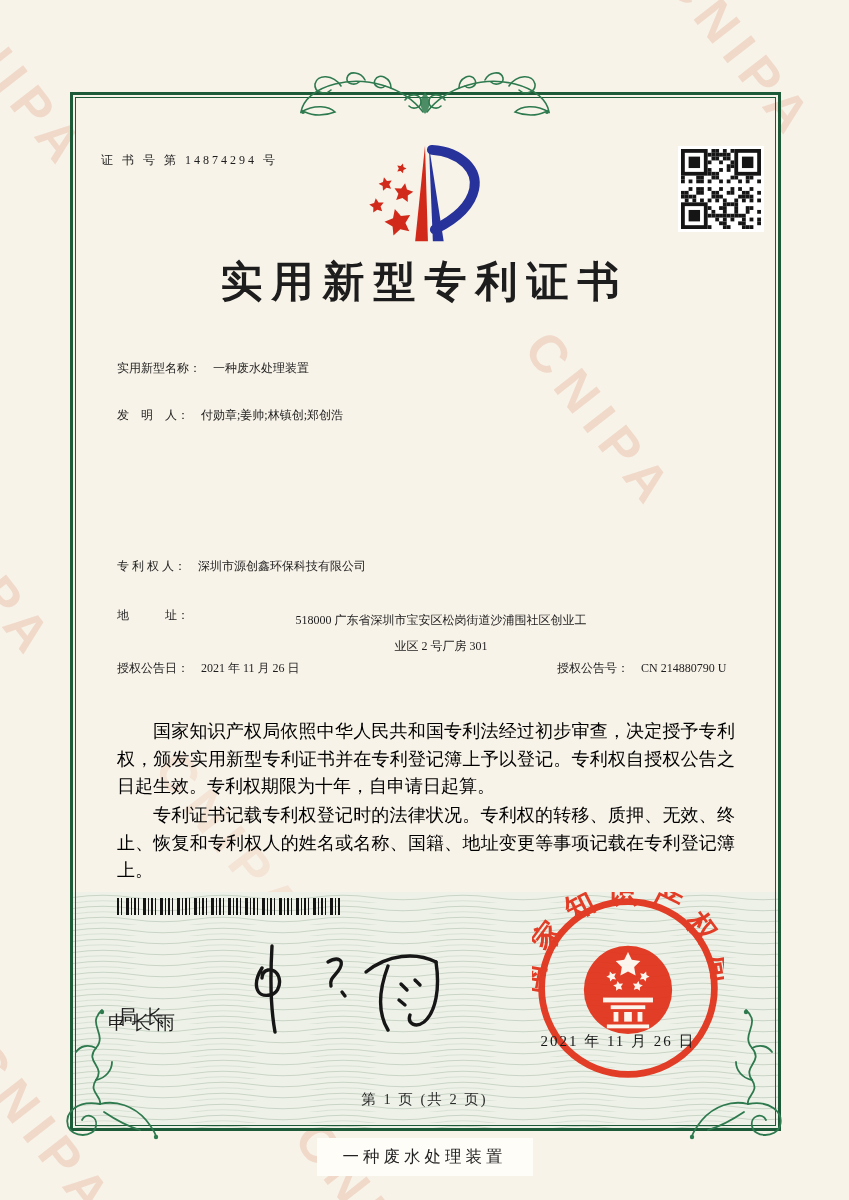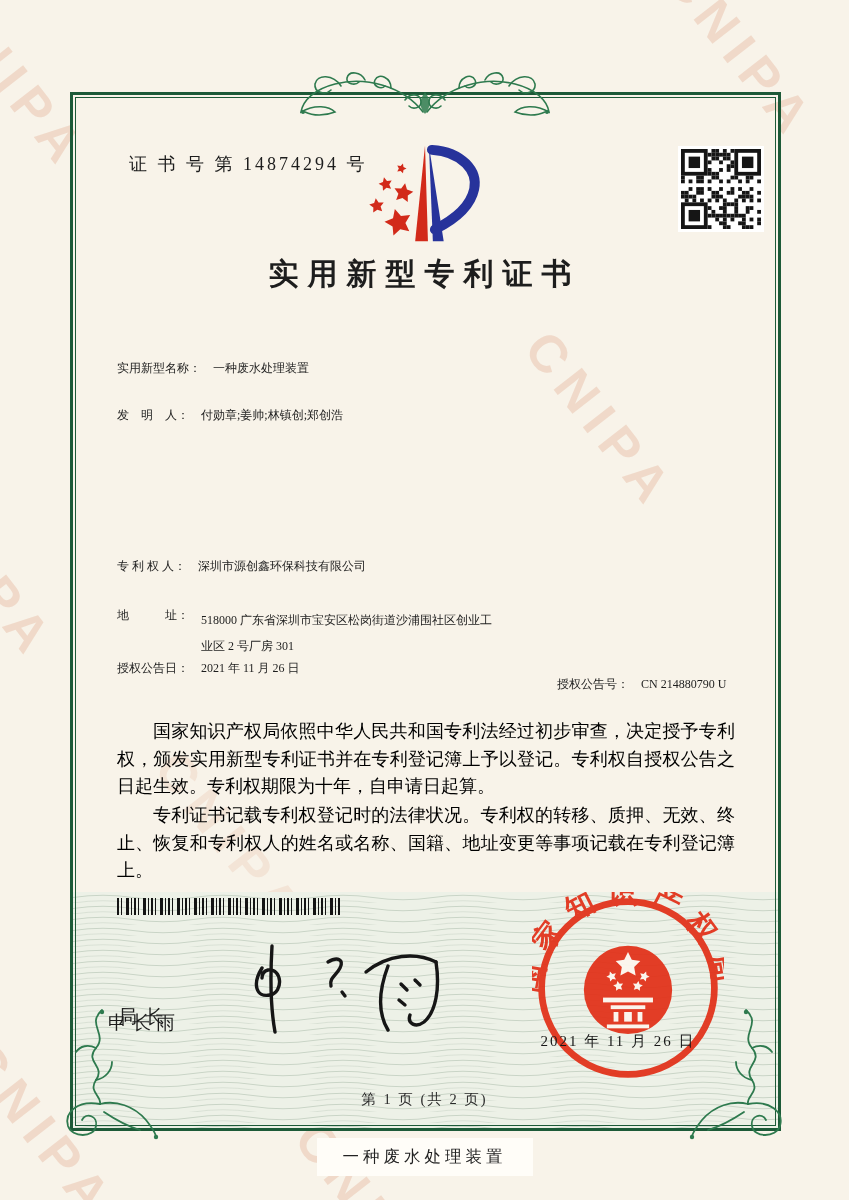--- a/index.html
+++ b/index.html
@@ -21,30 +21,30 @@
   .band{position:absolute; left:73px; top:892px; z-index:1;}
   
   .frame{
     position:absolute; left:70px; top:92px; width:705px; height:1033px;
     border:3px solid #1d5a38; z-index:2;
   }
   .frame-inner{position:absolute; inset:2px; border:1px solid #1d5a38;}
   .orn{position:absolute; z-index:3;}
   
   .content{position:absolute; inset:0; z-index:4;}
-  .cert-no{position:absolute; left:129px; top:152px; font-size:18px; letter-spacing:3px;}
+  .cert-no{position:absolute; left:101px; top:152px; font-size:12px; letter-spacing:3px;}
   .logo{position:absolute; left:366px; top:138px;}
   .qr-wrap{position:absolute; left:678px; top:146px; width:86px; height:86px; background:#fff; padding:3px; box-sizing:border-box;}
   .title{
     position:absolute; left:0; right:0; top:254px; text-align:center;
-    font-size:30px; font-weight:700; letter-spacing:9px;
+    font-size:42px; font-weight:700; letter-spacing:9px;
   }
   .row{position:absolute; left:117px; font-size:12px; white-space:nowrap;}
   .row .lab{margin-right:12px;}
-  .addr-val{display:inline-block; vertical-align:top; white-space:normal; width:480px; line-height:26px;}
+  .addr-val{display:inline-block; vertical-align:top; white-space:normal; width:480px; line-height:26px;text-align:center;}
   .para{
     position:absolute; left:117px; width:618px; font-size:18px; line-height:27.5px;
     text-align:justify; text-indent:2em; color:#000000;margin-top:20px;
   }
   .barcode{
     position:absolute; left:117px; top:898px; width:224px; height:17px;
     background:repeating-linear-gradient(90deg,
       #141414 0 2px, transparent 2px 4px,
       #141414 4px 5px, transparent 5px 9px,
       #141414 9px 12px, transparent 12px 14px,
@@ -57,21 +57,21 @@
   .seal-date{
     position:absolute; left:520px; top:1032px; width:196px; text-align:center;
     font-size:15px; letter-spacing:2px; color:#181818; z-index:6;
   }
   .page-no{position:absolute; left:0; right:0; top:1090px; text-align:center; font-size:14.5px; letter-spacing:2px; color:#2b2b2b;}
   .cont-note{
     position:absolute; left:50%; transform:translateX(-50%); top:1138px;
     background:#fffdf8; padding:8px 26px; font-size:16.5px; letter-spacing:4px; color:#222;
     z-index:4;
   }
-  .grant2{position:absolute; left:440px; top:0; white-space:nowrap;margin-top:16px;}
+  .grant2{position:absolute; left:440px; top:0; white-space:nowrap;}
 </style>
 </head>
 <body>
 
 <div class="page">
 
   <span class="wm" style="left:-28px;top:-20px;">CNIPA</span>
   <span class="wm" style="left:700px;top:-50px;">CNIPA</span>
   <span class="wm" style="left:560px;top:320px;">CNIPA</span>
   <span class="wm" style="left:-60px;top:470px;">CNIPA</span>

